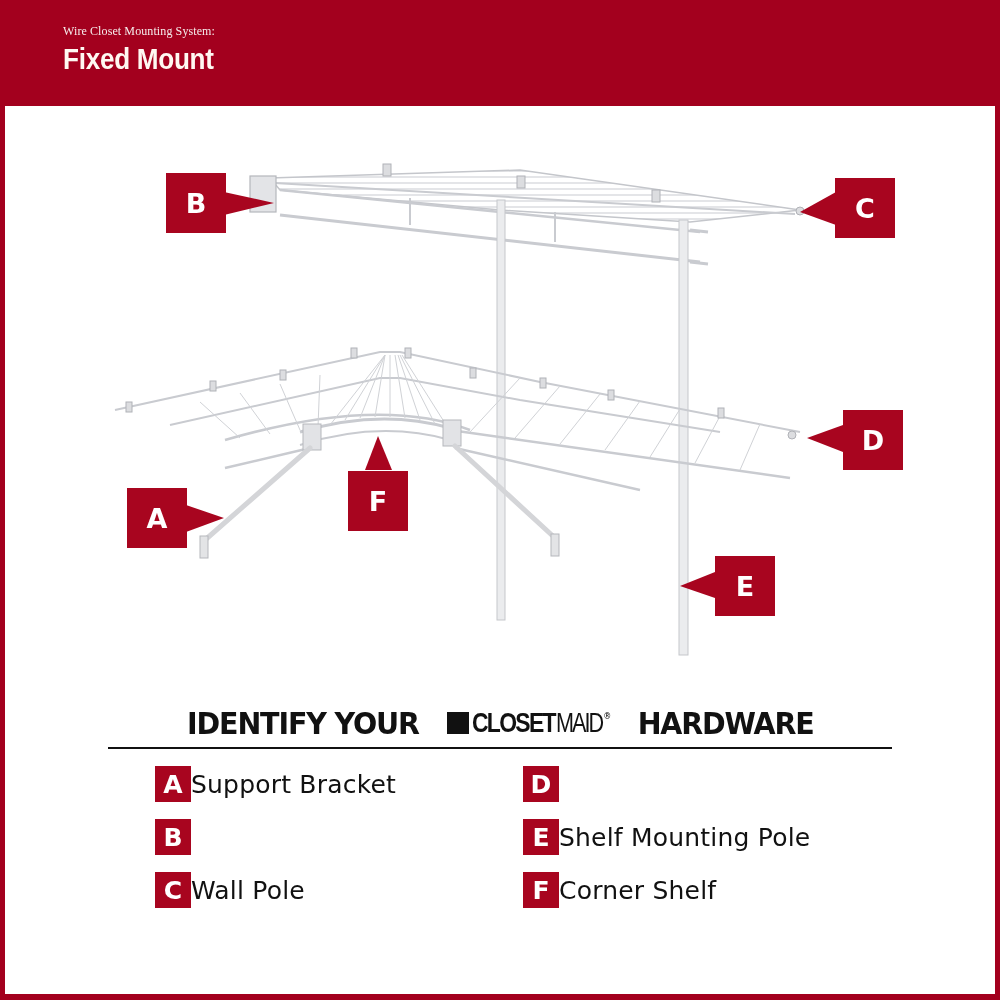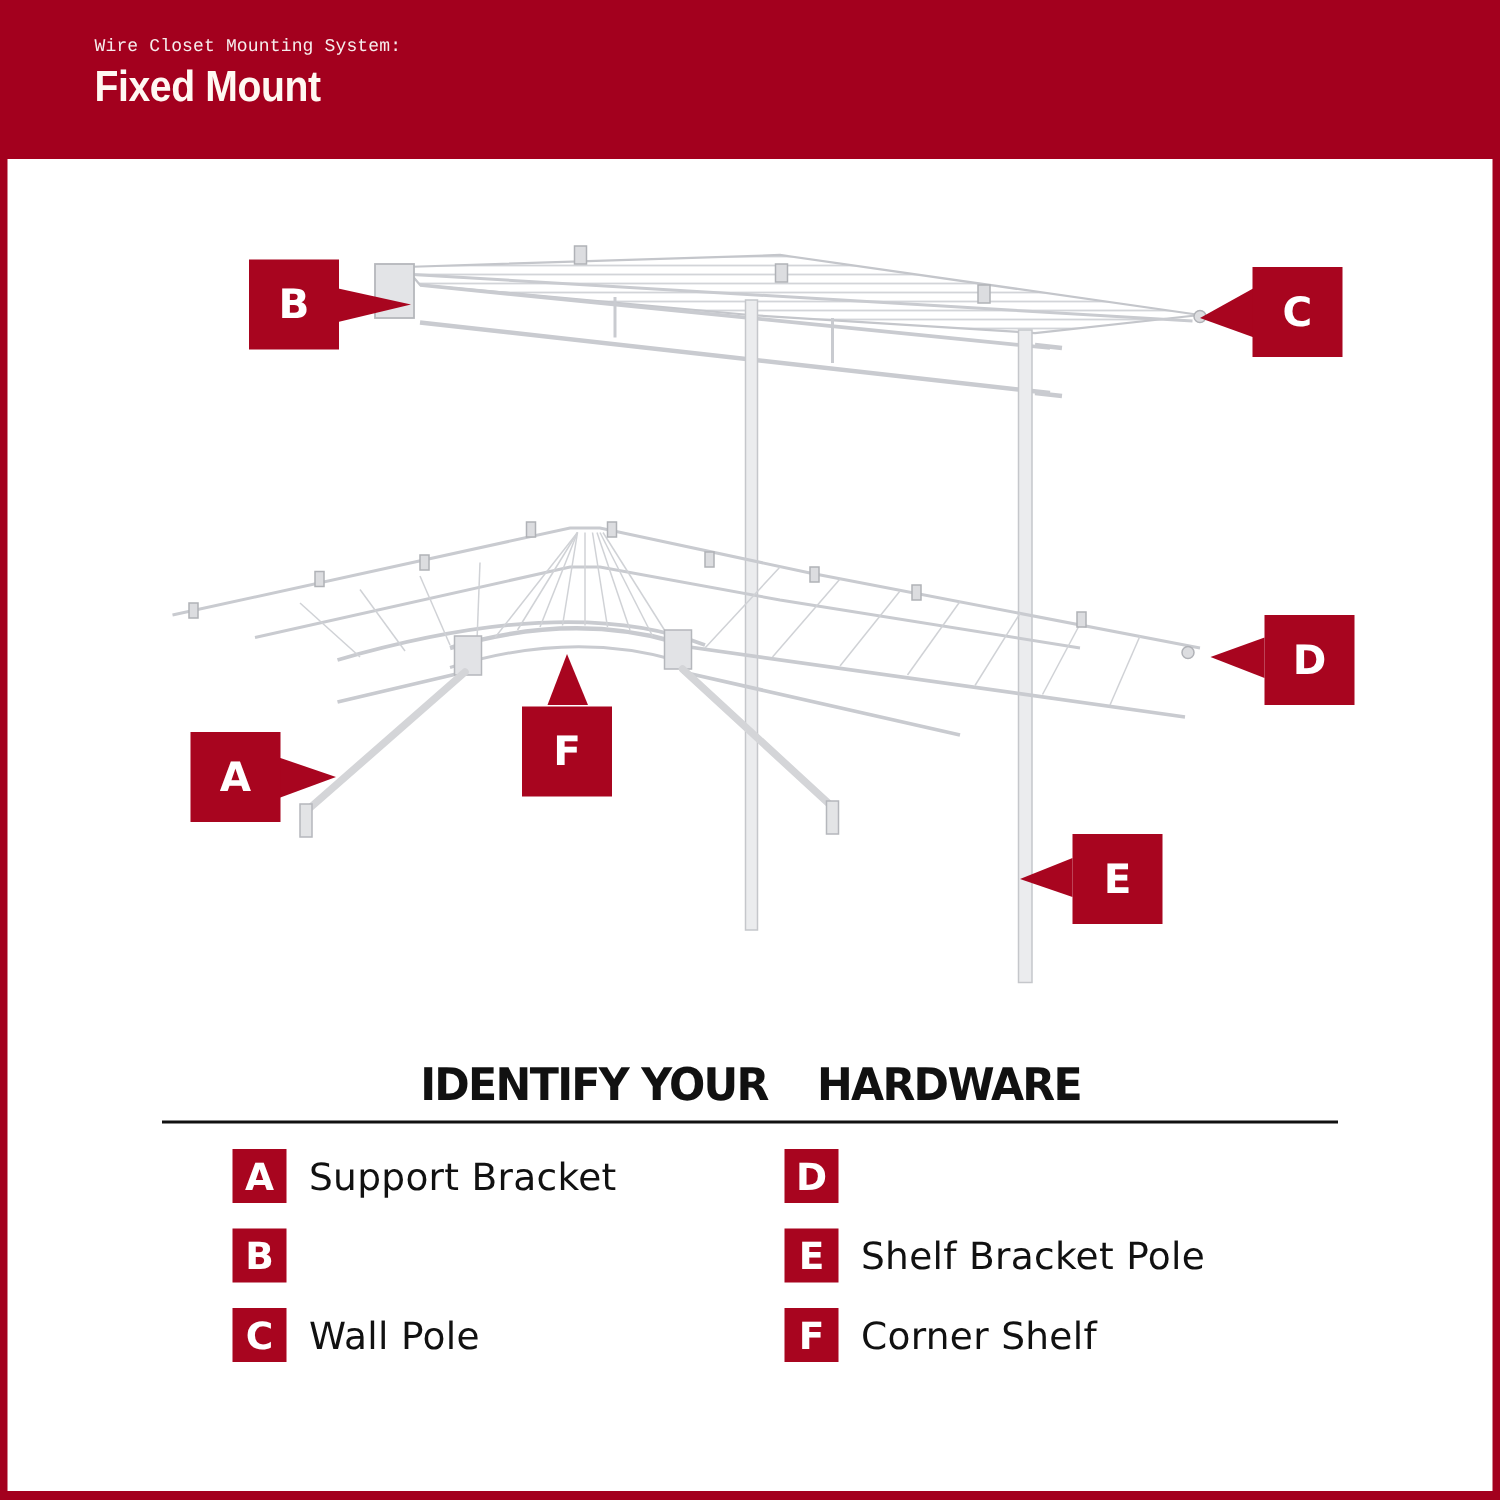--- a/index.html
+++ b/index.html
@@ -3,42 +3,42 @@
   <meta charset="utf-8">
   <style>
     * { margin: 0; padding: 0; box-sizing: border-box; }
     html, body { width: 1000px; height: 1000px; overflow: hidden; background: #a3001e; }
     body { position: relative; font-family: "DejaVu Sans", sans-serif; }
 
     .header { position: absolute; left: 0; top: 0; width: 1000px; height: 106px; background: #a3001e; }
     .hdr-block { position: absolute; top: 24px; color: #fff; }
     .hdr-block.left { left: 63px; }
     .hdr-block.right { left: 780px; }
-    .hdr-sub { font-family: Liberation Mono, monospace; font-size: 12px; font-weight: 300; letter-spacing: 0.1px; color: #f6eded; white-space: nowrap; }
+    .hdr-sub { font-family: Liberation Serif, serif; font-size: 12px; font-weight: 300; letter-spacing: 0.1px; color: #f6eded; white-space: nowrap; }
     .hdr-main { font-family: "Liberation Sans", sans-serif; font-weight: 700; font-size: 29px; margin-top: 4px; color: #fff8f2; white-space: nowrap; transform: scaleX(0.9); transform-origin: left; letter-spacing: -0.3px; }
 
     .panel { position: absolute; left: 5px; top: 106px; width: 990px; height: 888px; background: #ffffff; }
 
     .diagram { position: absolute; left: 0; top: 0; width: 1000px; height: 1000px; }
 
     .callout { position: absolute; width: 60px; height: 60px; background: #a8051f; color: #fff; font-family: "DejaVu Sans", sans-serif; font-weight: 600; font-size: 27px; display: flex; align-items: center; justify-content: center; }
 
     .title-row { position: absolute; left: 108px; top: 700px; width: 784px; height: 46px; display: flex; align-items: center; justify-content: center; gap: 22px; }
     .title-text { font-family: "DejaVu Sans", sans-serif; font-weight: 700; font-size: 30px; color: #111; letter-spacing: -1.2px; transform: scaleX(0.95); white-space: nowrap; }
     .brand { display: flex; align-items: center; gap: 0; }
     .brand-square { width: 22px; height: 22px; background: #111; margin-right: 3px; }
     .brand-a { font-family: "Liberation Sans", sans-serif; font-weight: 700; font-size: 27px; color: #111; letter-spacing: -2px; transform: scaleX(0.85); transform-origin: left; }
     .brand-b { font-family: "Liberation Sans", sans-serif; font-weight: 400; font-size: 27px; color: #111; letter-spacing: -2.5px; margin-left: -14px; transform: scaleX(0.8); transform-origin: left; }
     .brand-reg { font-size: 8px; vertical-align: top; margin-left: -10px; margin-top: -14px; }
 
     .divider { position: absolute; left: 108px; top: 747px; width: 784px; height: 2px; background: #111; }
 
     .legend-item { position: absolute; display: flex; align-items: center; height: 36px; }
     .legend-badge { width: 36px; height: 36px; background: #a8051f; color: #fff; font-family: "DejaVu Sans", sans-serif; font-weight: 600; font-size: 25px; display: flex; align-items: center; justify-content: center; }
-    .legend-label { margin-left: 15px; font-family: "DejaVu Sans", sans-serif; font-size: 25px; color: #111; white-space: nowrap; letter-spacing: 0.2px; }
+    .legend-label { font-family: "DejaVu Sans", sans-serif; font-size: 25px; color: #111; white-space: nowrap; letter-spacing: 0.2px; }
   </style>
 </head>
 <body>
 
 <div class="header">
   <div class="hdr-block left">
     <div class="hdr-sub">Wire Closet Mounting System:</div>
     <div class="hdr-main">Fixed Mount</div>
   </div>
 </div>
@@ -153,38 +153,44 @@
 
 <div class="callout" style="left:166px; top:173px;">B</div>
 <div class="callout" style="left:835px; top:178px;">C</div>
 <div class="callout" style="left:843px; top:410px;">D</div>
 <div class="callout" style="left:127px; top:488px;">A</div>
 <div class="callout" style="left:348px; top:471px;">F</div>
 <div class="callout" style="left:715px; top:556px;">E</div>
 
 <div class="title-row">
   <span class="title-text">IDENTIFY YOUR</span>
+  <span class="brand">
+    <span class="brand-square"></span>
+    <span class="brand-a">CLOSET</span>
+    <span class="brand-b">MAID</span>
+    <span class="brand-reg">®</span>
+  </span>
   <span class="title-text">HARDWARE</span>
 </div>
 <div class="divider"></div>
 
 <div class="legend-item" style="left:155px; top:766px;">
   <div class="legend-badge">A</div>
   <div class="legend-label">Support Bracket</div>
 </div>
 <div class="legend-item" style="left:155px; top:819px;">
   <div class="legend-badge">B</div>
 </div>
 <div class="legend-item" style="left:155px; top:872px;">
   <div class="legend-badge">C</div>
   <div class="legend-label">Wall Pole</div>
 </div>
 <div class="legend-item" style="left:523px; top:766px;">
   <div class="legend-badge">D</div>
 </div>
 <div class="legend-item" style="left:523px; top:819px;">
   <div class="legend-badge">E</div>
-  <div class="legend-label">Shelf Bracket Pole</div>
+  <div class="legend-label">Shelf Mounting Pole</div>
 </div>
 <div class="legend-item" style="left:523px; top:872px;">
   <div class="legend-badge">F</div>
   <div class="legend-label">Corner Shelf</div>
 </div>
 
 </body></html>

